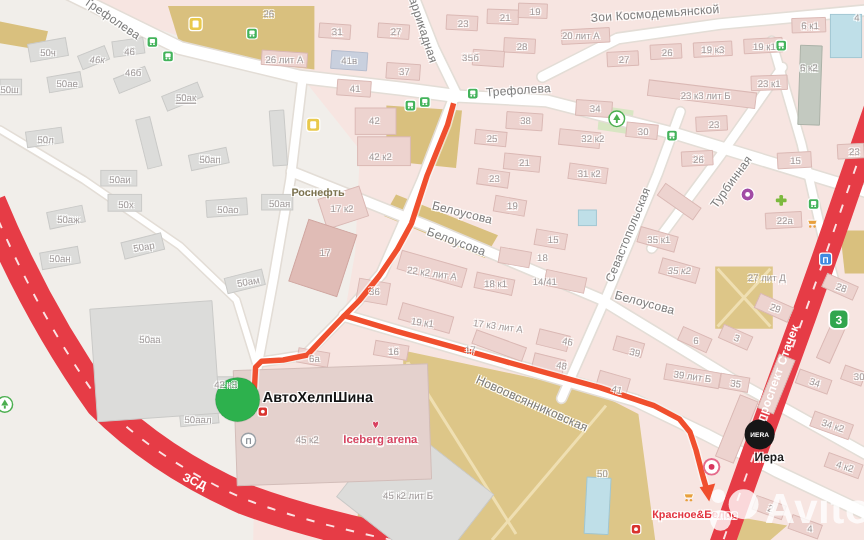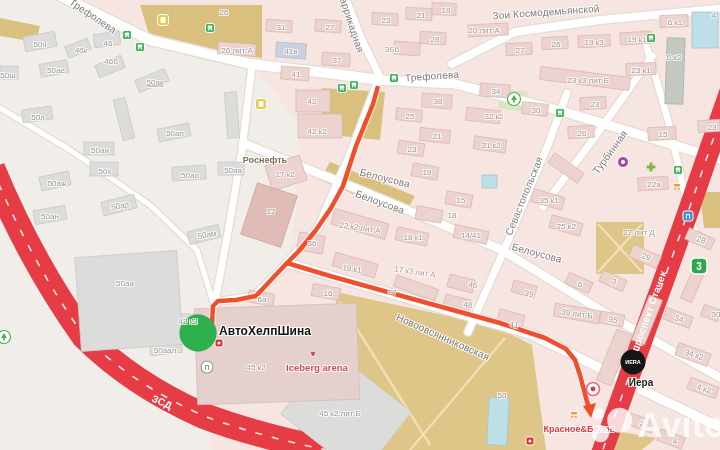--- a/index.html
+++ b/index.html
@@ -353,21 +353,21 @@
       <div class="lb bl" style="left: 328px; top: 293px; transform: translate(-50%, -50%) rotate(0deg);">16</div>
       <div class="lb bl" style="left: 262px; top: 299px; transform: translate(-50%, -50%) rotate(0deg);">6а</div>
       <div class="lb bl" style="left: 438px; top: 101px; transform: translate(-50%, -50%) rotate(0deg);">38</div>
       <div class="lb bl" style="left: 410px; top: 116px; transform: translate(-50%, -50%) rotate(0deg);">25</div>
       <div class="lb bl" style="left: 437px; top: 136px; transform: translate(-50%, -50%) rotate(0deg);">21</div>
       <div class="lb bl" style="left: 412px; top: 149px; transform: translate(-50%, -50%) rotate(0deg);">23</div>
       <div class="lb bl" style="left: 427px; top: 172px; transform: translate(-50%, -50%) rotate(0deg);">19</div>
       <div class="lb bl" style="left: 461px; top: 200px; transform: translate(-50%, -50%) rotate(0deg);">15</div>
       <div class="lb bl" style="left: 432px; top: 215px; transform: translate(-50%, -50%) rotate(0deg); padding-left: 40px;">18</div>
       <div class="lb bl" style="left: 413px; top: 237px; transform: translate(-50%, -50%) rotate(0deg);">18 к1</div>
-      <div class="lb bl" style="left: 471px; top: 235px; transform: translate(-50%, -50%) rotate(0deg);">14/41</div>
+      <div class="lb bl" style="left: 454px; top: 235px; transform: translate(-50%, -50%) rotate(0deg);">14/41</div>
       <div class="lb bl" style="left: 496px; top: 91px; transform: translate(-50%, -50%) rotate(0deg);">34</div>
       <div class="lb bl" style="left: 484px; top: 116px; transform: translate(-50%, -50%) rotate(0deg); margin-left: 10px;">32 к2</div>
       <div class="lb bl" style="left: 536px; top: 110px; transform: translate(-50%, -50%) rotate(0deg);">30</div>
       <div class="lb bl" style="left: 491px; top: 145px; transform: translate(-50%, -50%) rotate(0deg);">31 к2</div>
       <div class="lb bl" style="left: 549px; top: 200px; transform: translate(-50%, -50%) rotate(0deg);">35 к1</div>
       <div class="lb bl" style="left: 566px; top: 226px; transform: translate(-50%, -50%) rotate(0deg); font-style: italic;">35 к2</div>
       <div class="lb bl" style="left: 484px; top: 30px; transform: translate(-50%, -50%) rotate(0deg);">20 лит А</div>
       <div class="lb bl" style="left: 520px; top: 50px; transform: translate(-50%, -50%) rotate(0deg);">27</div>
       <div class="lb bl" style="left: 556px; top: 44px; transform: translate(-50%, -50%) rotate(0deg);">26</div>
       <div class="lb bl" style="left: 594px; top: 42px; transform: translate(-50%, -50%) rotate(0deg);">19 к3</div>

